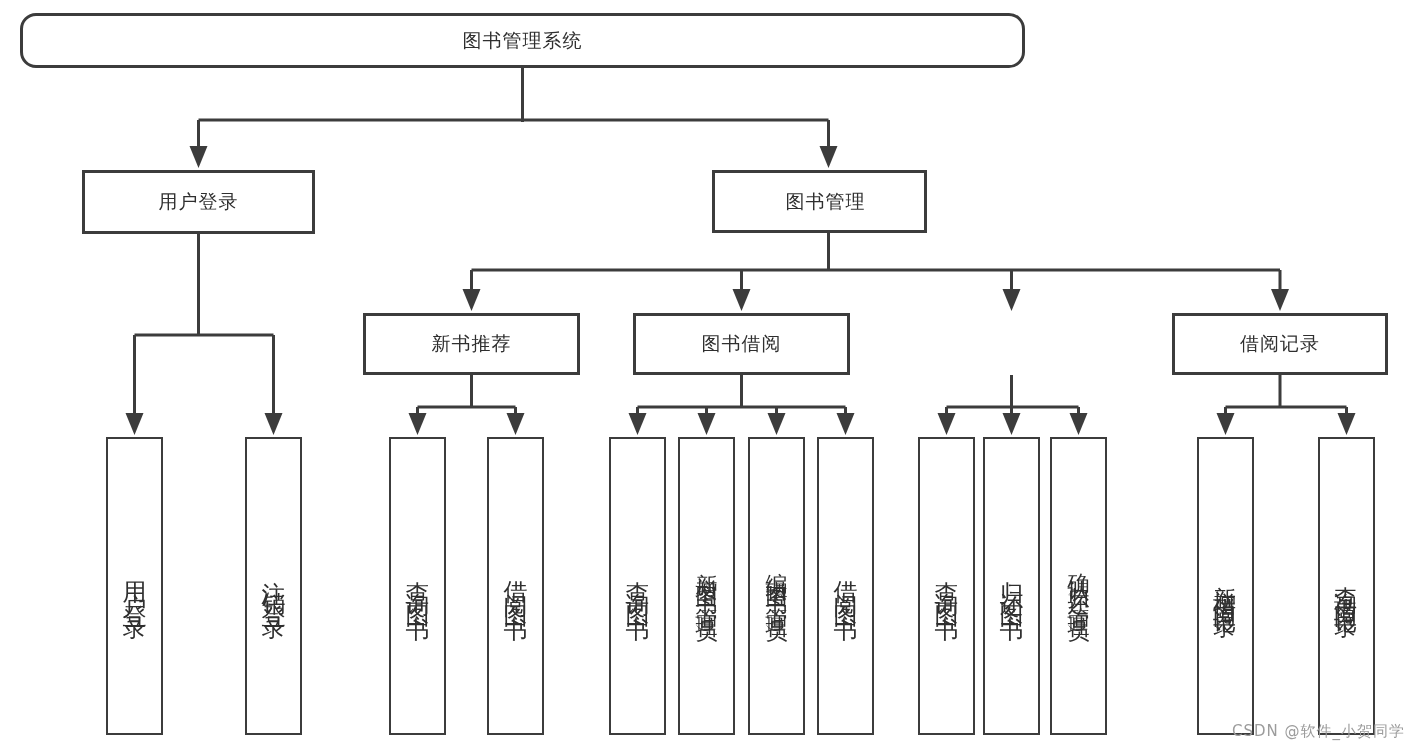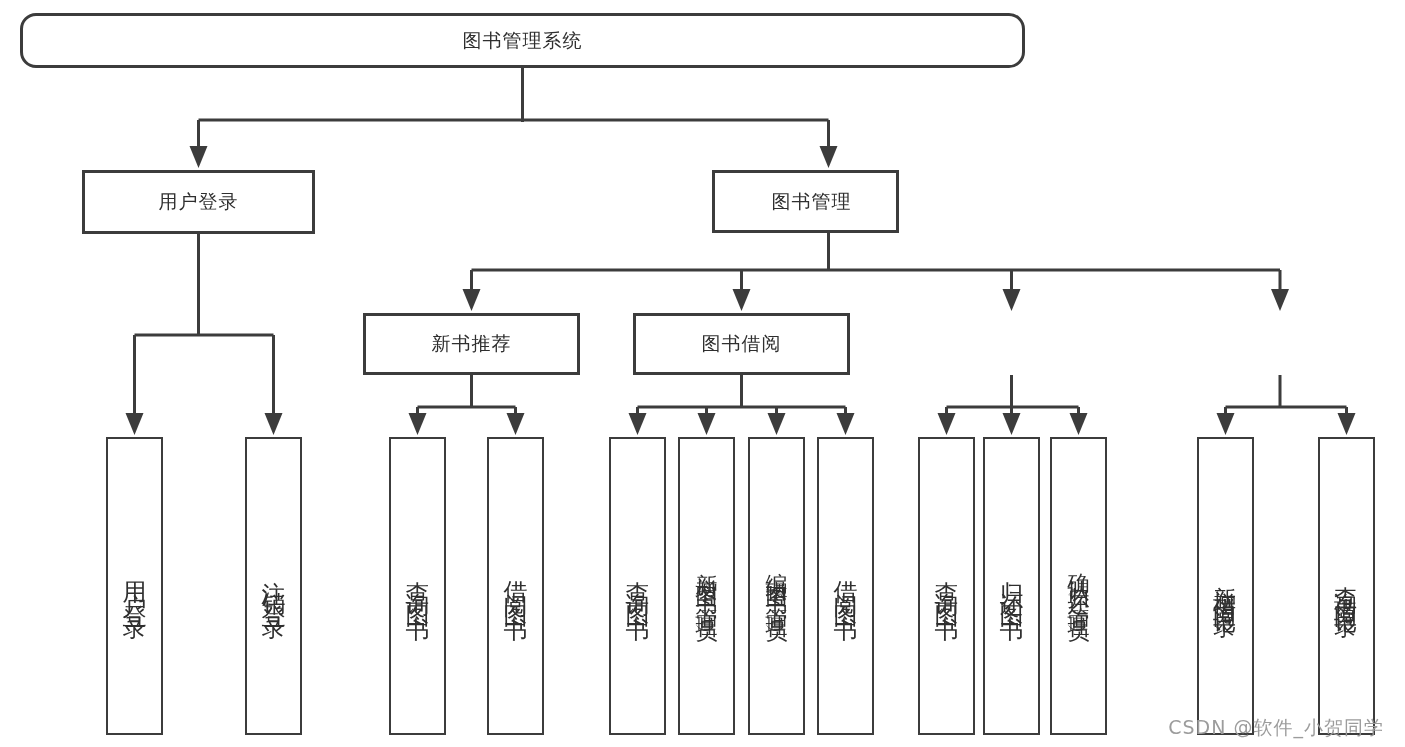--- a/index.html
+++ b/index.html
@@ -47,22 +47,22 @@
   .leaf span{
     writing-mode:vertical-rl;
     text-orientation:mixed;
     color:var(--text);
   }
   .leaf--s4 span{font-size:24px;letter-spacing:12px;}
   .leaf--s6 span{font-size:23px;letter-spacing:6px;}
   .leaf--s9 span{font-size:22px;letter-spacing:7px;}
   .watermark{
     position:absolute;
-    right:21px;bottom:6px;
-    font-size:19px;
+    right:0;bottom:6px;
+    font-size:15px;
     color:var(--watermark);
     letter-spacing:1px;
     white-space:nowrap;
   }
 </style>
 </head>
 <body>
 
 <div class="stage">
 
@@ -118,24 +118,25 @@
     <polygon points="937.5,413 955.5,413 946.5,435"></polygon>
     <polygon points="1002.5,413 1020.5,413 1011.5,435"></polygon>
     <polygon points="1069.5,413 1087.5,413 1078.5,435"></polygon>
     <polygon points="1216.5,413 1234.5,413 1225.5,435"></polygon>
     <polygon points="1337.5,413 1355.5,413 1346.5,435"></polygon>
   </svg>
 
   <div class="node" style="left:20px;top:13px;width:1005px;height:55px;border-radius:16px;">图书管理系统</div>
 
   <div class="node" style="left:82px;top:170px;width:233px;height:64px;">用户登录</div>
-  <div class="node" style="left:712px;top:170px;width:187px;height:63px;padding-left:12px;">图书管理</div>
+  <div class="node" style="left:712px;top:170px;width:215px;height:63px;padding-left:12px;">图书管理</div>
 
   <div class="node" style="left:363px;top:313px;width:217px;height:62px;">新书推荐</div>
   <div class="node" style="left:633px;top:313px;width:217px;height:62px;">图书借阅</div>
+  <div class="node" style="left:1172px;top:313px;width:216px;height:62px;">借阅记录</div>
 
   <div class="node leaf leaf--s4" style="left:106px;">
     <span>用户登录</span>
   </div>
   <div class="node leaf leaf--s4" style="left:245px;">
     <span>注销登录</span>
   </div>
 
   <div class="node leaf leaf--s4" style="left:389px;">
     <span>查询图书</span>

